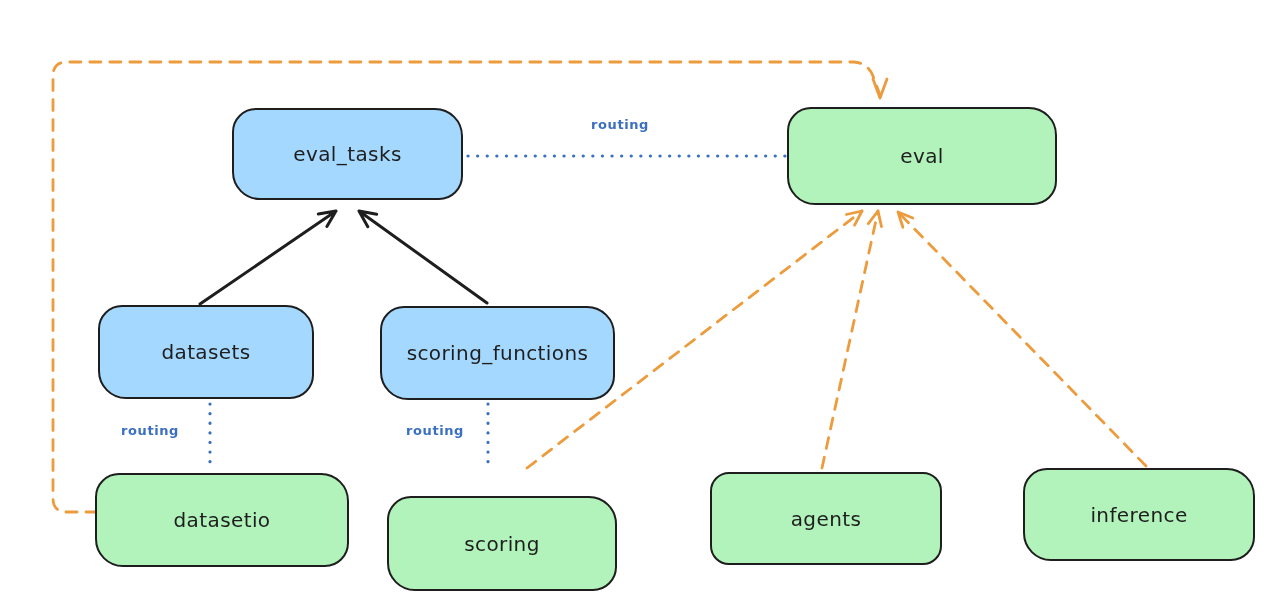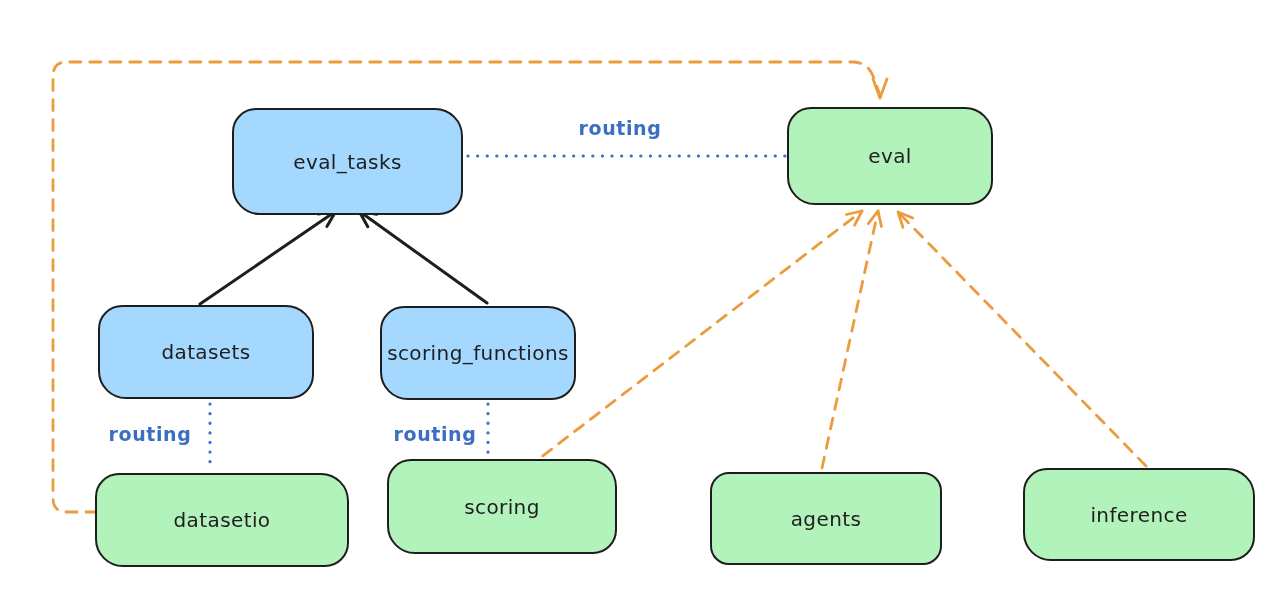--- a/index.html
+++ b/index.html
@@ -48,33 +48,33 @@
     display:flex;align-items:center;justify-content:center;
     border:2.6px solid var(--node-border);
     border-radius:24px 28px 24px 28px;
     font-size:20px;letter-spacing:0.4px;
     color:var(--node-border);
     box-sizing:border-box;
   }
   .node.blue{background:var(--node-blue-fill);}
   .node.green{background:var(--node-green-fill);}
 
-  .n-eval-tasks{left:232px;top:108px;width:231px;height:107px;}
-  .n-eval{left:787px;top:107px;width:206px;height:98px;}
+  .n-eval-tasks{left:232px;top:108px;width:231px;height:92px;}
+  .n-eval{left:787px;top:107px;width:270px;height:98px;}
   .n-datasets{left:98px;top:305px;width:216px;height:94px;}
-  .n-scoring-functions{left:380px;top:306px;width:196px;height:94px;}
+  .n-scoring-functions{left:380px;top:306px;width:235px;height:94px;}
   .n-datasetio{left:95px;top:473px;width:254px;height:94px;}
-  .n-scoring{left:387px;top:459px;width:230px;height:95px;}
+  .n-scoring{left:387px;top:496px;width:230px;height:95px;}
   .n-agents{left:710px;top:472px;width:232px;height:93px;border-radius:19px;}
   .n-inference{left:1023px;top:468px;width:232px;height:93px;}
 
   .routing-label{
     position:absolute;
     width:120px;text-align:center;
-    font-size:19px;font-weight:600;letter-spacing:0.6px;
+    font-size:13px;font-weight:600;letter-spacing:0.6px;
     color:var(--routing-blue);
   }
   .rl-top{left:560px;top:117px;}
   .rl-left{left:95px;top:423px;width:110px;}
   .rl-mid{left:380px;top:423px;width:110px;}
 </style>
 </head>
 <body>
 
 <div class="canvas">

